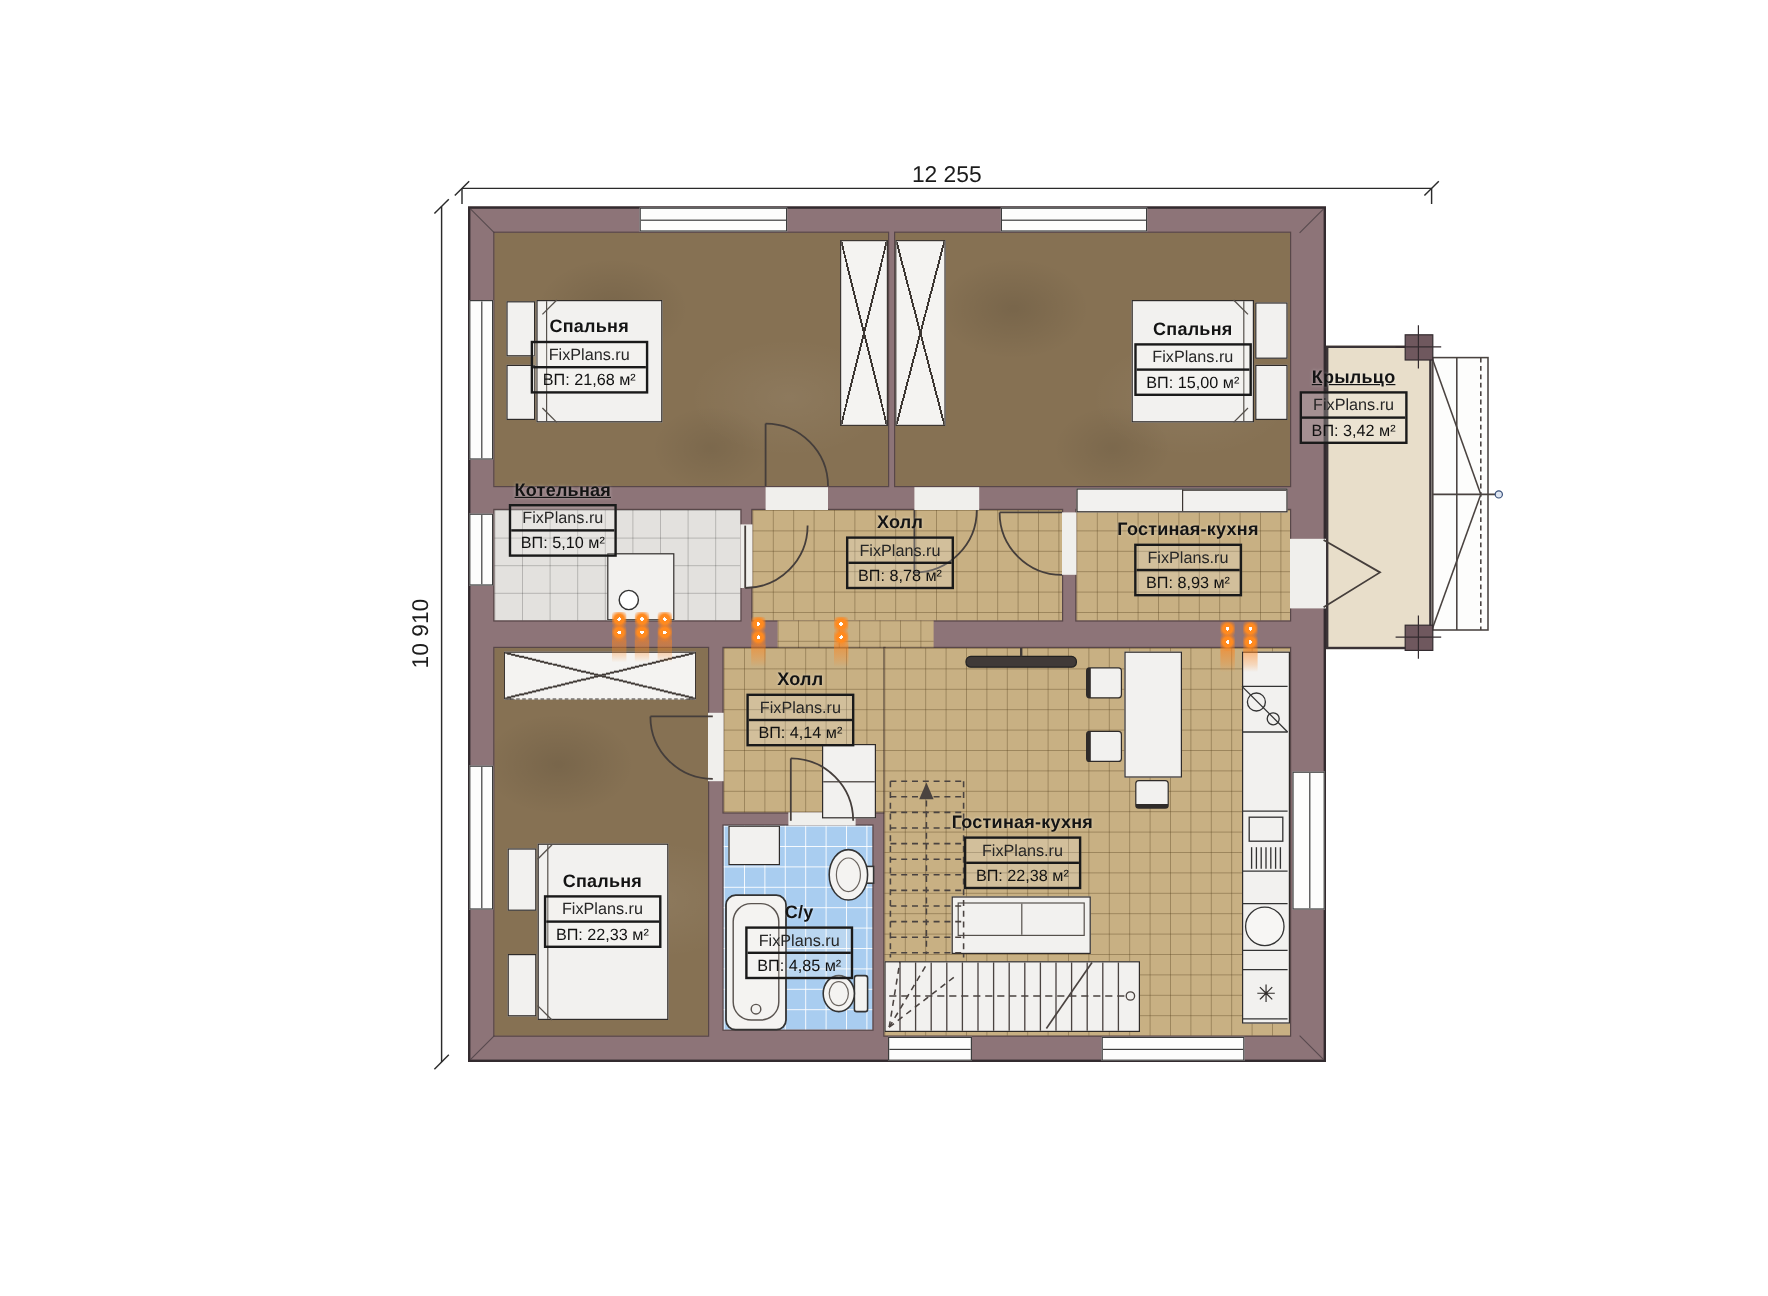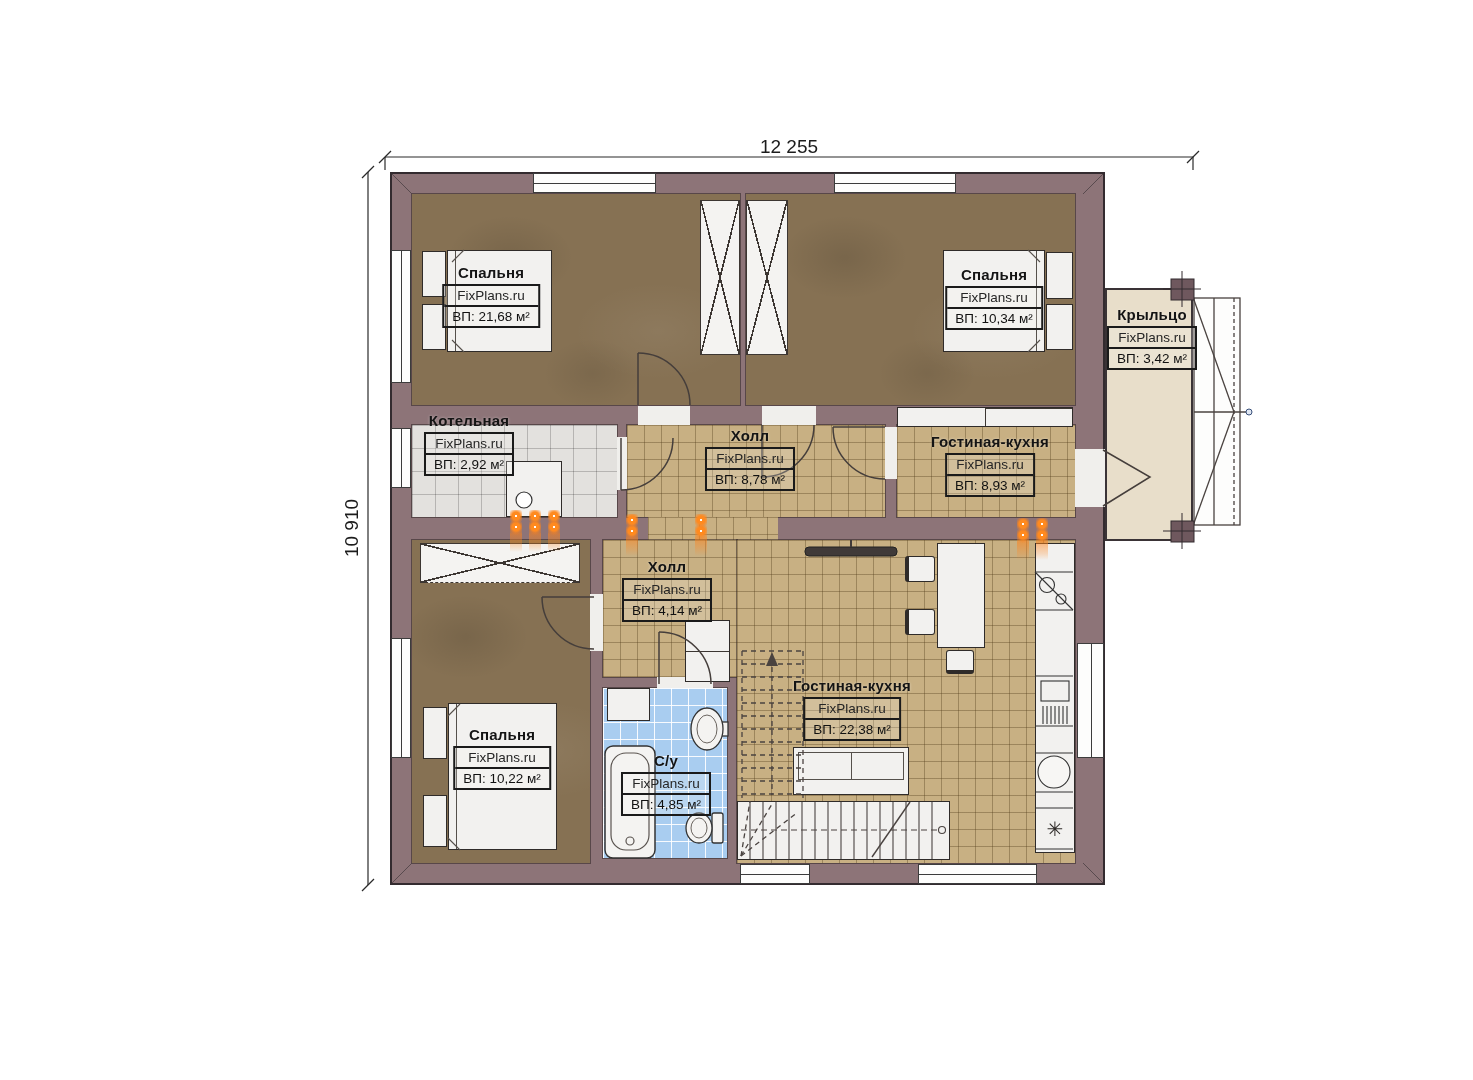--- a/index.html
+++ b/index.html
@@ -300,51 +300,51 @@
   <div class="dimlabel" style="left:352px;top:528px;transform:translate(-50%,-50%) rotate(-90deg);">10 910</div>
 
   <div class="rlabel" style="left:491px;top:264px;">
     <div class="rname">Спальня</div>
     <div class="rbox"><div class="wm">FixPlans.ru</div>
       <div class="ar">ВП: 21,68 м²</div></div>
   </div>
   <div class="rlabel" style="left:994px;top:266px;">
     <div class="rname">Спальня</div>
     <div class="rbox"><div class="wm">FixPlans.ru</div>
-      <div class="ar">ВП: 10,34 м²</div></div>
-  </div>
-  <div class="rlabel" style="left:1152px;top:306px;">
+      <div class="ar">ВП: 15,00 м²</div></div>
+  </div>
+  <div class="rlabel" style="left:1128px;top:306px;text-decoration:underline;">
     <div class="rname">Крыльцо</div>
     <div class="rbox"><div class="wm">FixPlans.ru</div>
       <div class="ar">ВП: 3,42 м²</div></div>
   </div>
-  <div class="rlabel" style="left:469px;top:412px;">
+  <div class="rlabel" style="left:469px;top:400px;text-decoration:underline;">
     <div class="rname">Котельная</div>
     <div class="rbox"><div class="wm">FixPlans.ru</div>
-      <div class="ar">ВП: 2,92 м²</div></div>
+      <div class="ar">ВП: 5,10 м²</div></div>
   </div>
   <div class="rlabel" style="left:750px;top:427px;">
     <div class="rname">Холл</div>
     <div class="rbox"><div class="wm">FixPlans.ru</div>
       <div class="ar">ВП: 8,78 м²</div></div>
   </div>
   <div class="rlabel" style="left:990px;top:433px;">
     <div class="rname">Гостиная-кухня</div>
     <div class="rbox"><div class="wm">FixPlans.ru</div>
       <div class="ar">ВП: 8,93 м²</div></div>
   </div>
   <div class="rlabel" style="left:667px;top:558px;">
     <div class="rname">Холл</div>
     <div class="rbox"><div class="wm">FixPlans.ru</div>
       <div class="ar">ВП: 4,14 м²</div></div>
   </div>
   <div class="rlabel" style="left:502px;top:726px;">
     <div class="rname">Спальня</div>
     <div class="rbox"><div class="wm">FixPlans.ru</div>
-      <div class="ar">ВП: 10,22 м²</div></div>
+      <div class="ar">ВП: 22,33 м²</div></div>
   </div>
   <div class="rlabel" style="left:666px;top:752px;">
     <div class="rname">С/у</div>
     <div class="rbox"><div class="wm">FixPlans.ru</div>
       <div class="ar">ВП: 4,85 м²</div></div>
   </div>
   <div class="rlabel" style="left:852px;top:677px;">
     <div class="rname">Гостиная-кухня</div>
     <div class="rbox"><div class="wm">FixPlans.ru</div>
       <div class="ar">ВП: 22,38 м²</div></div>

